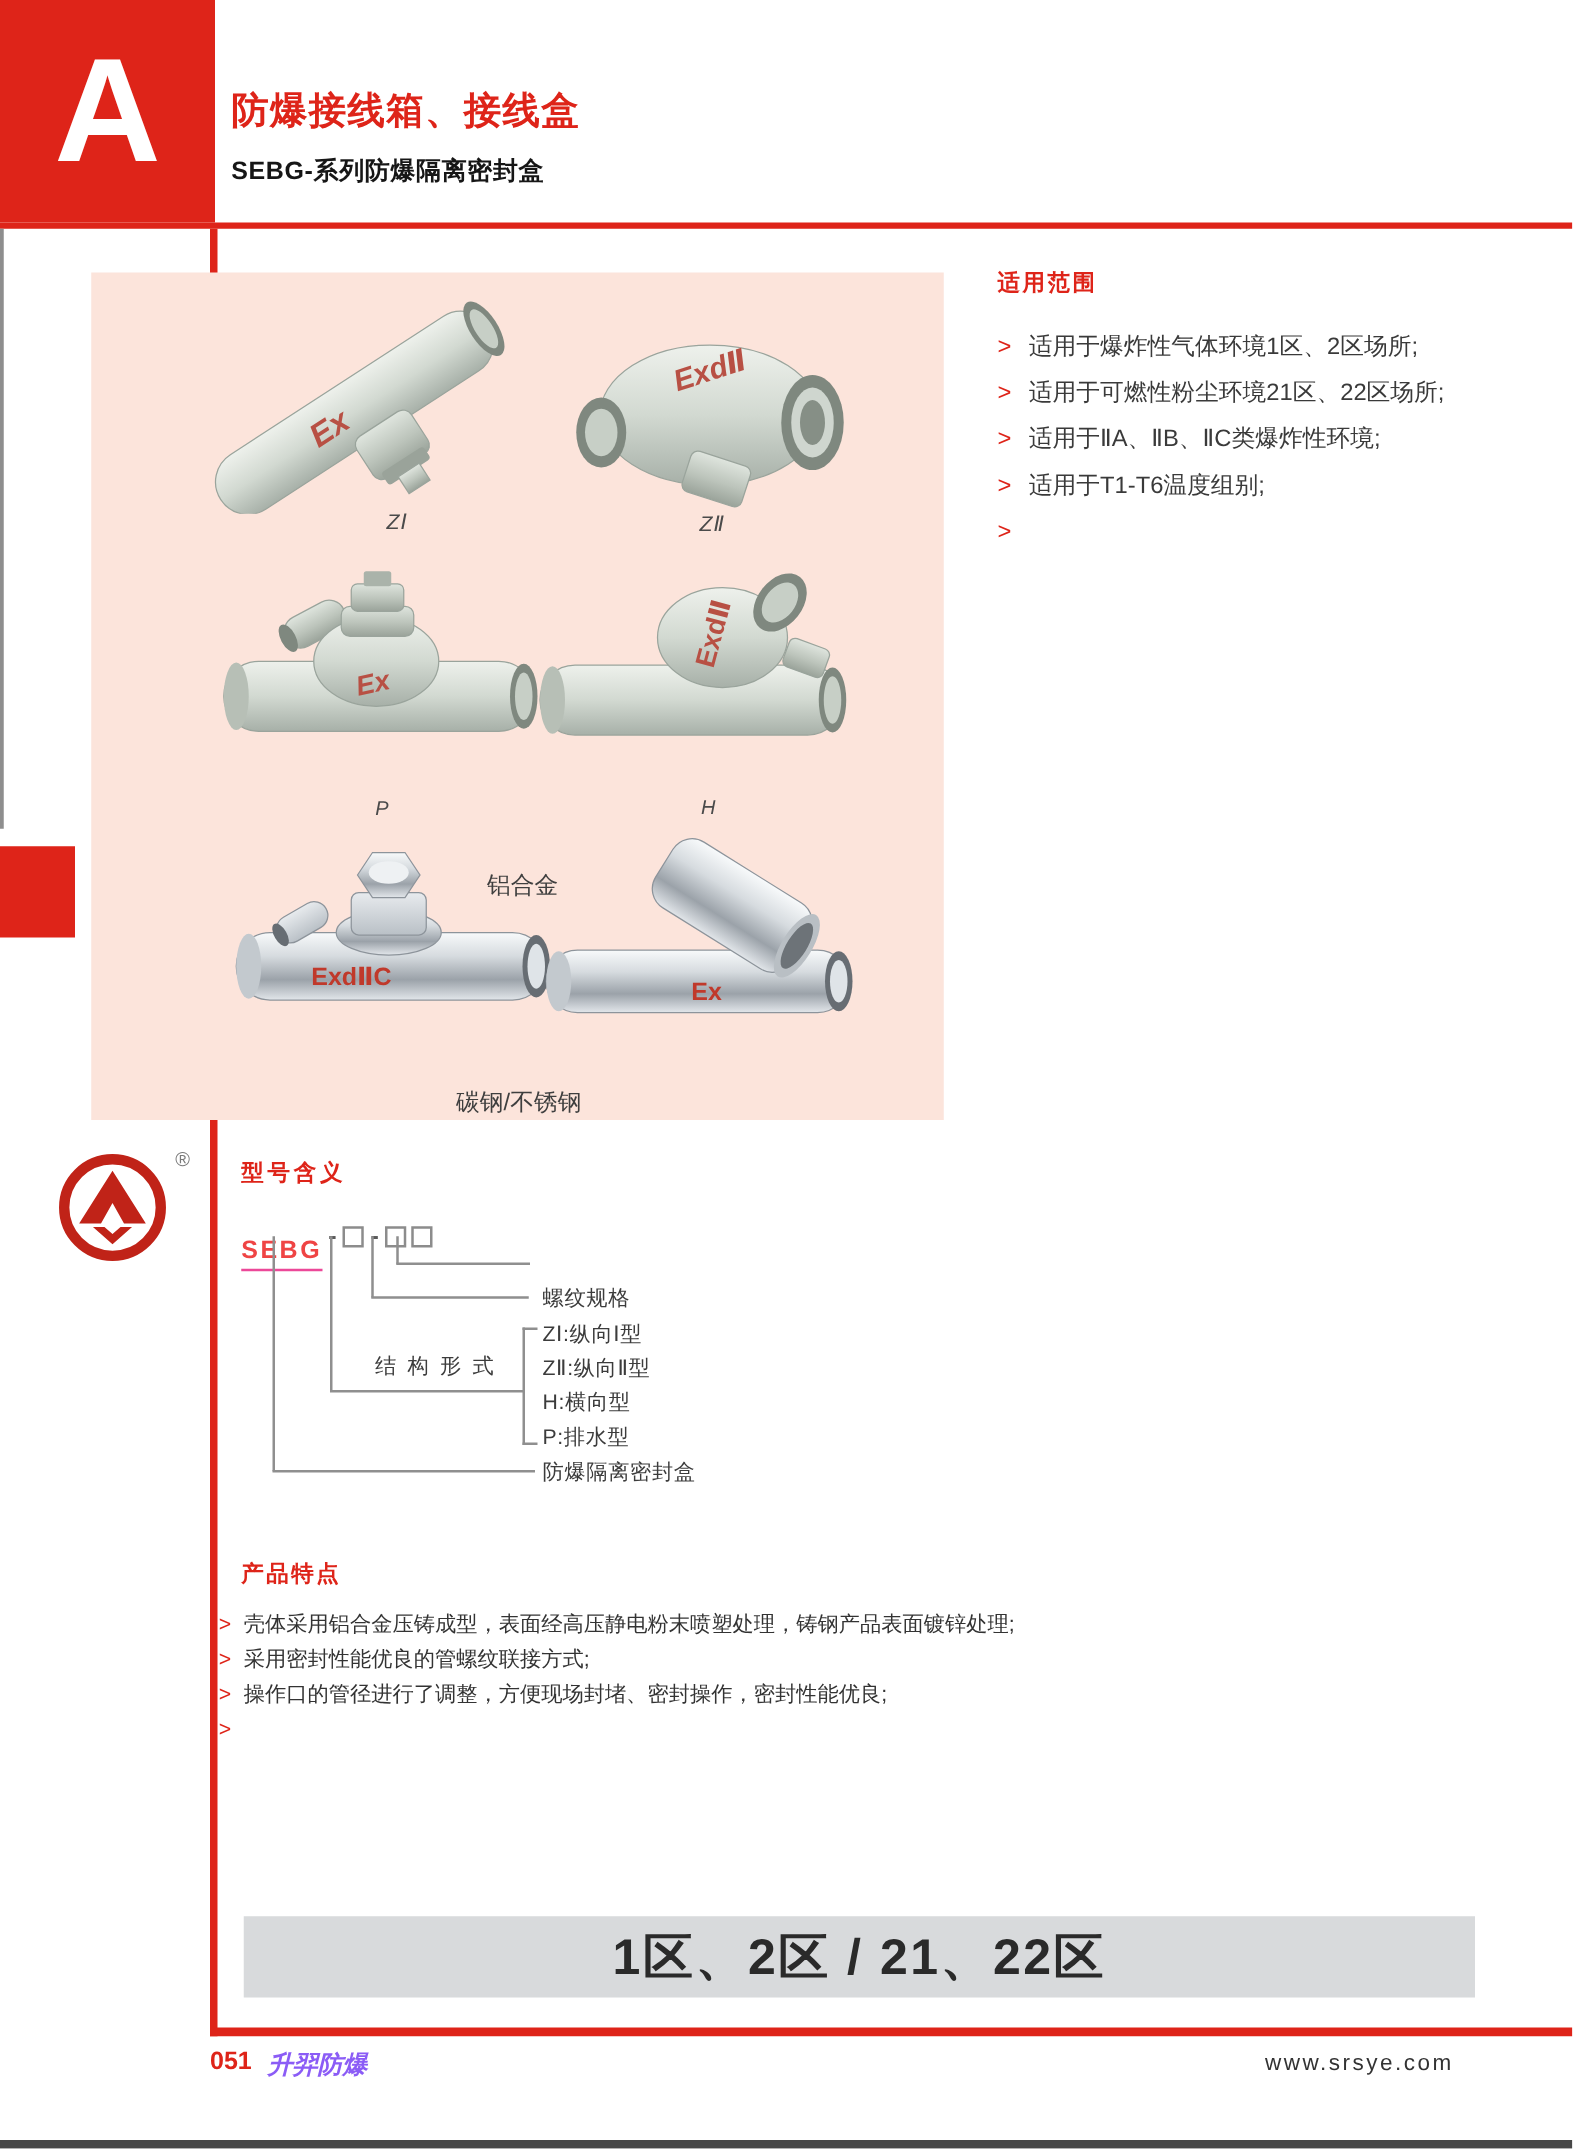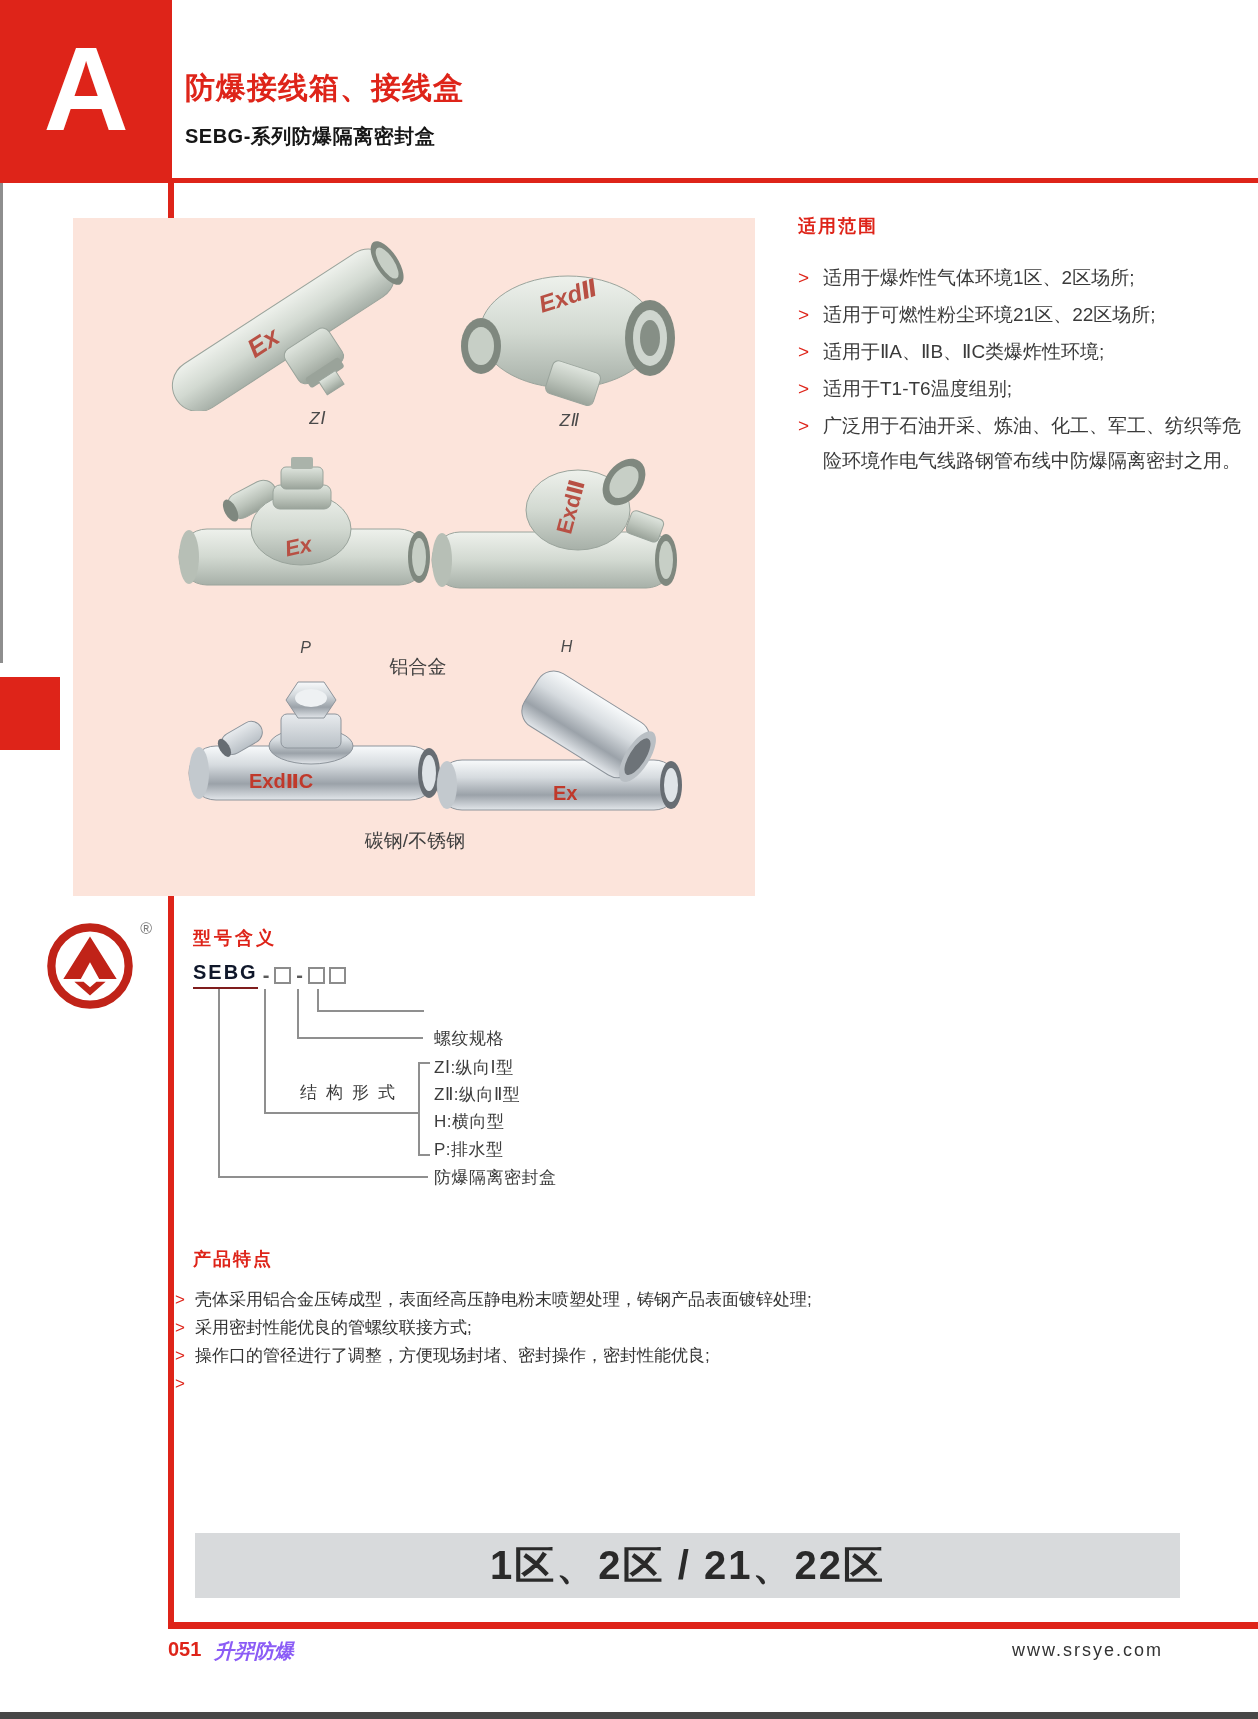--- a/index.html
+++ b/index.html
@@ -19,36 +19,36 @@
 
   
   .left-line { position:absolute; left:0; top:183px; width:3px; height:480px; background:#8e8e8e; }
   .red-square { position:absolute; left:0; top:677px; width:60px; height:73px; background:#de2419; }
   .v-red-line { position:absolute; left:168px; top:183px; width:6px; height:1446px; background:#de2419; z-index:1; }
 
   
   .panel { position:absolute; left:73px; top:218px; width:682px; height:678px; background:#fce4db; z-index:2; }
   .fig { position:absolute; }
   .fig-label { position:absolute; text-align:center; color:#4a4a4a; font-size:17px; letter-spacing:1px;font-style:italic; }
-  .fig-caption { position:absolute; text-align:center; color:#3f3f3f; font-size:19px; }
+  .fig-caption { position:absolute; text-align:center; color:#3f3f3f; font-size:19px;margin-top:41px; }
 
   
   .scope { position:absolute; left:798px; top:214px; width:452px; z-index:3; }
   .scope-heading { font-size:18px; font-weight:bold; color:#de2419; letter-spacing:2px; }
   .scope-list { list-style:none; margin-top:22px; }
   .scope-list li { position:relative; padding-left:25px; font-size:19px; color:#3a3a3a;
                    line-height:35px; margin-bottom:2px; }
   .scope-list .marker { position:absolute; left:0; top:0; color:#de2419; }
 
   
   .model-heading { position:absolute; left:193px; top:926px; font-size:18px; font-weight:bold;
                    color:#de2419; letter-spacing:3px; z-index:3; }
   .model-row { position:absolute; left:193px; top:961px; display:flex; align-items:center; z-index:3; }
-  .model-prefix { font-size:20px; font-weight:bold; color:#0f172a; letter-spacing:2px;
-                  border-bottom:2px solid #7f1d1d; padding-bottom:3px; }
+  .model-prefix { font-size:20px; font-weight:bold; color:#ef4444; letter-spacing:2px;
+                  border-bottom:2px solid #ec4899; padding-bottom:3px;margin-top:28px; }
   .model-dash { font-size:20px; font-weight:bold; color:#5a5a5a; margin:0 5px; }
   .model-box { width:17px; height:17px; border:2px solid #8c8c8c; background:#fff; }
   .model-box + .model-box { margin-left:4px; }
 
   .cline { position:absolute; background:#8f8f8f; z-index:3; }
   .model-text { position:absolute; font-size:17px; color:#3c3c3c; z-index:3; letter-spacing:0.5px; }
   .structure-label { letter-spacing:9px; }
 
   
   .logo { position:absolute; left:44px; top:920px; width:110px; height:104px; z-index:3; }
@@ -228,21 +228,20 @@
       <li>
         <span class="marker">&gt;</span>
         <span>适用于ⅡA、ⅡB、ⅡC类爆炸性环境;</span>
       </li>
       <li>
         <span class="marker">&gt;</span>
         <span>适用于T1-T6温度组别;</span>
       </li>
       <li>
         <span class="marker">&gt;</span>
-        <span>广泛用于石油开采、炼油、化工、军工、纺织等危险环境作电气线路钢管布线中防爆隔离密封之用。</span>
       </li>
     </ul>
   </div>
 
   <div class="logo">
     <svg width="92" height="92" viewBox="0 0 100 100">
       <circle cx="50" cy="50" r="42" fill="none" stroke="#c02318" stroke-width="9"></circle>
       <path d="M50 18 L79 64 L60 64 L50 46 L40 64 L21 64 Z" fill="#c02318"></path>
       <path d="M33 67 L50 82 L67 67 L57 67 L50 73 L43 67 Z" fill="#c02318"></path>
     </svg>

